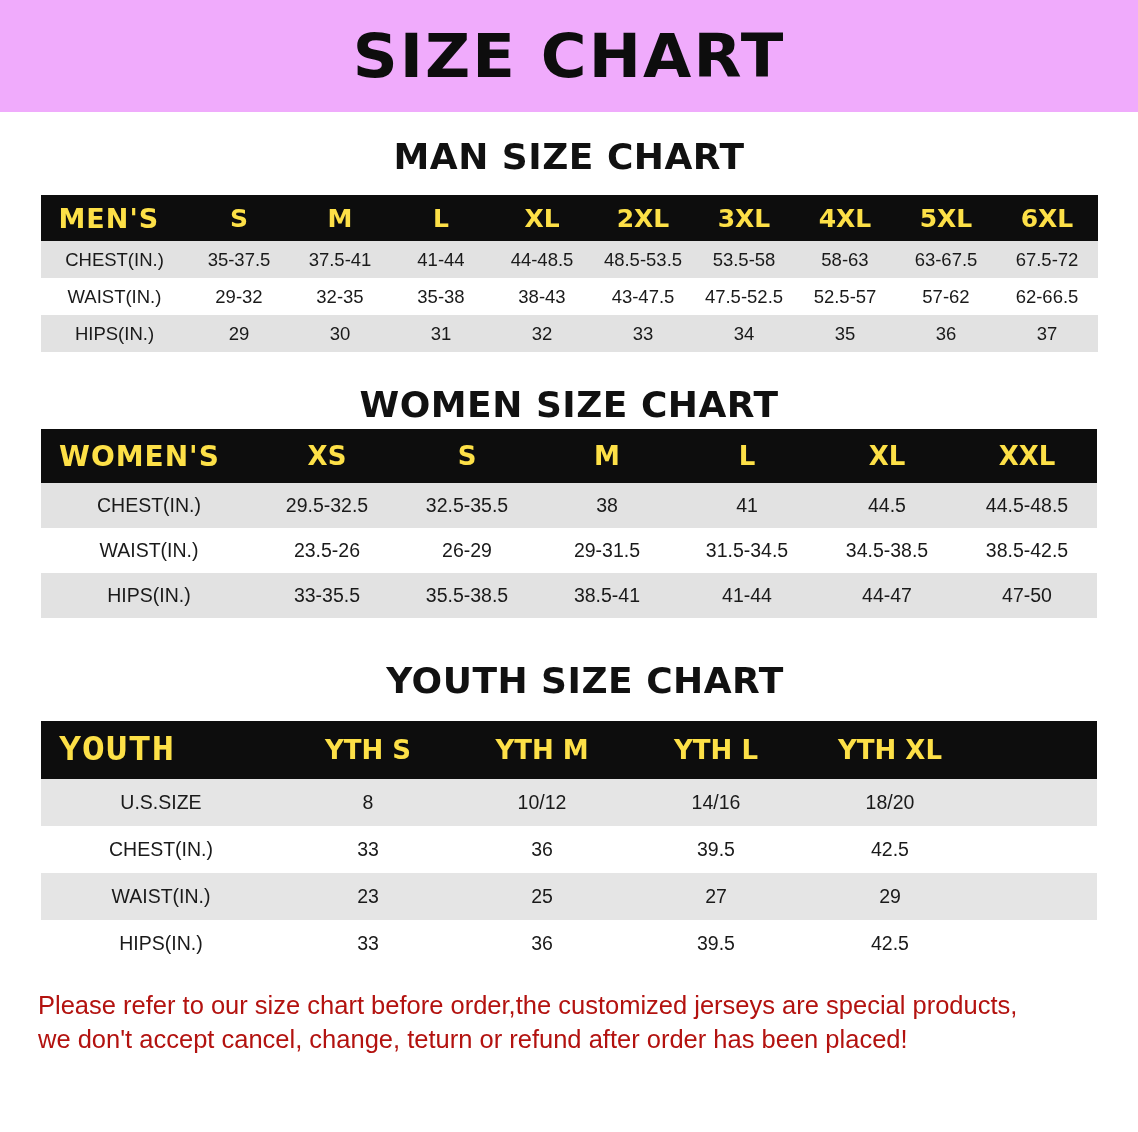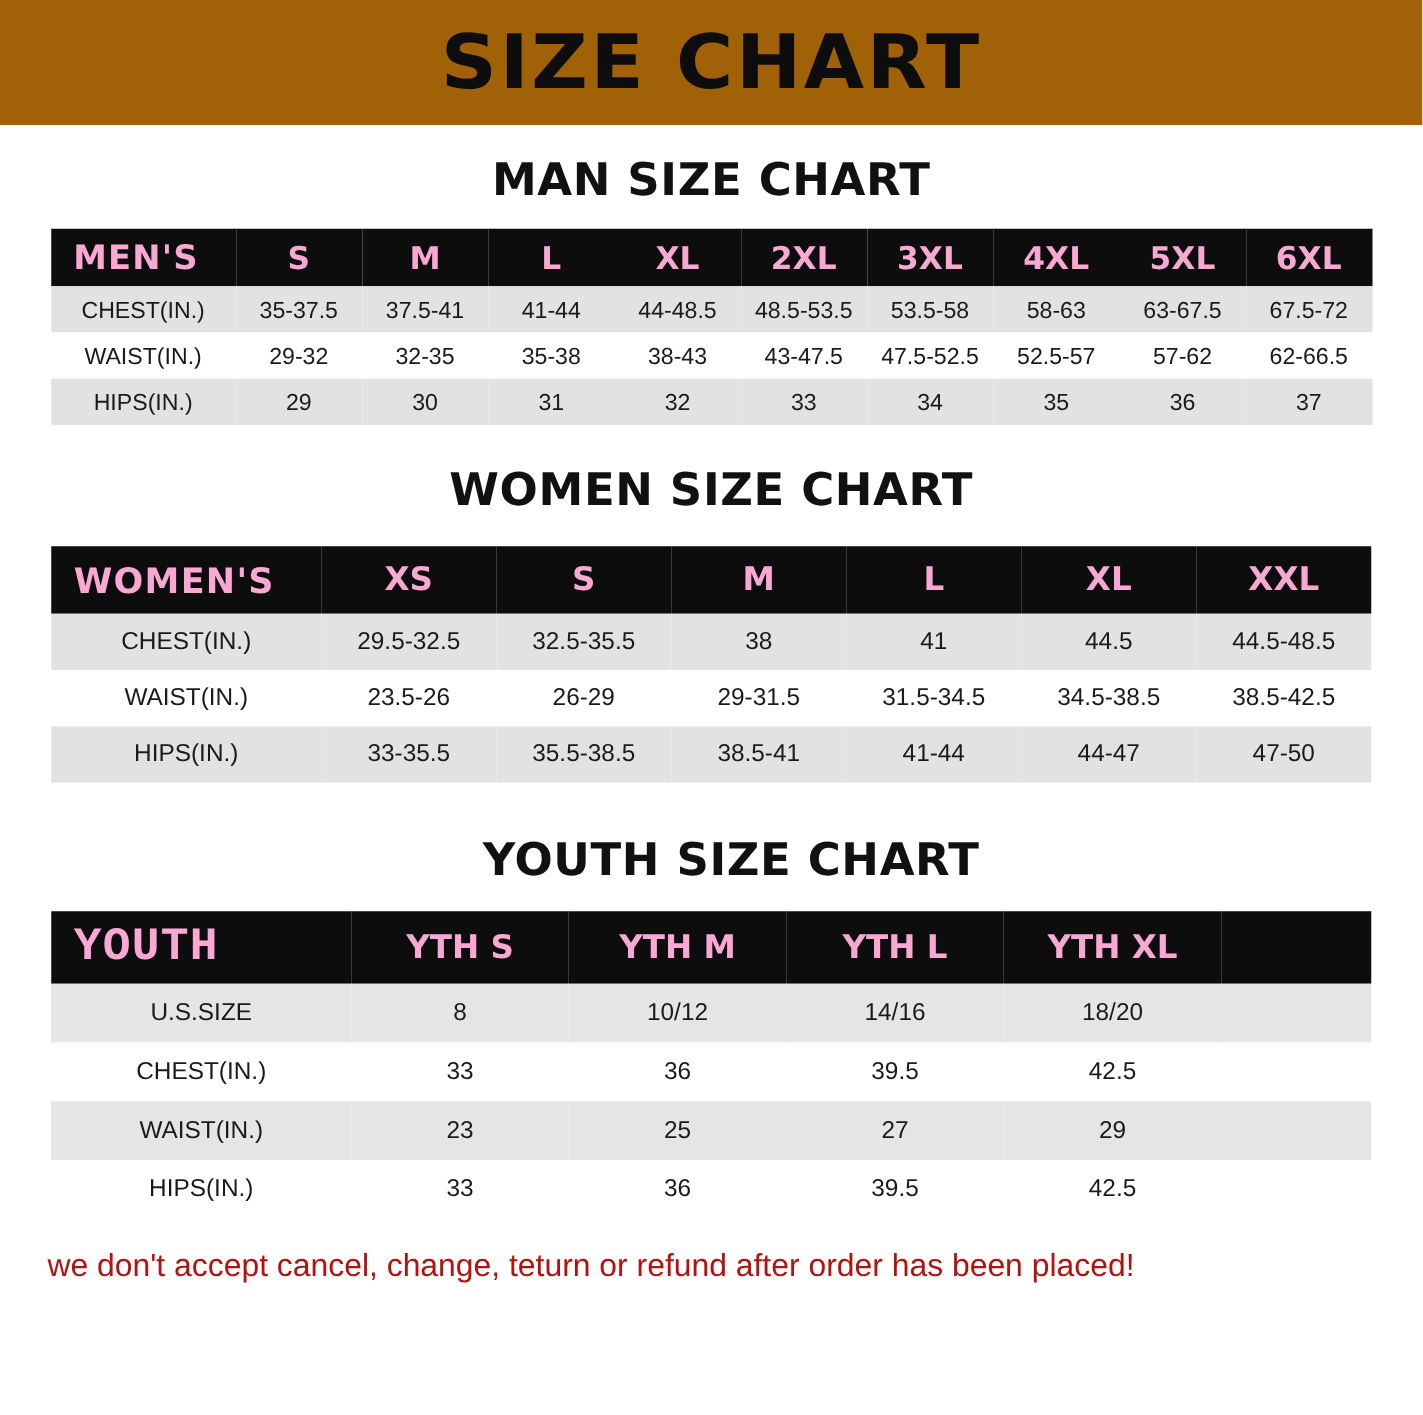--- a/index.html
+++ b/index.html
@@ -14,22 +14,22 @@
     overflow: hidden;
   }
   .page {
     width: 1138px;
     height: 1132px;
     position: relative;
     background: #fff;
   }
   
   .banner {
-    background: #a16207;
-    height: 100px;
+    background: #f0abfc;
+    height: 112px;
     display: flex;
     align-items: center;
     justify-content: center;
   }
   .banner-title {
     font-family: "DejaVu Sans", sans-serif;
     font-weight: bold;
     font-size: 60px;
     letter-spacing: 2px;
     color: #0d0d0d;
@@ -55,21 +55,21 @@
     table-layout: fixed;
   }
   .chart-table {
     margin: 0 auto;
     width: 1056px;
   }
   .chart-table thead tr {
     background: #0d0d0d;
   }
   .chart-table thead th {
-    color: #f9a8d4;
+    color: #fde047;
     font-family: "DejaVu Sans", sans-serif;
     font-weight: bold;
     text-align: center;
     padding: 0;
   }
   .chart-table thead th.rowlabelhead {
     text-align: left;
     padding-left: 18px;
     letter-spacing: 1px;
   }
@@ -87,21 +87,21 @@
   .row-shade-w { background: #ffffff; }
 
   
   #men-table { margin-top: 18px; }
   #men-table thead th { height: 46px; font-size: 25px; }
   #men-table thead th.rowlabelhead { font-size: 27px; }
   #men-table td { height: 35px; font-size: 18.5px; }
   #men-table td.rowlabel { font-size: 18.5px; }
 
   
-  #women-table { margin-top: 24px; }
+  #women-table { margin-top: 4px; }
   #women-table thead th { height: 54px; font-size: 26px; }
   #women-table thead th.rowlabelhead { font-size: 28px; }
   #women-table td { height: 43px; font-size: 19.5px; }
 
   
   #youth-table { margin-top: 20px; }
   #youth-table thead th { height: 58px; font-size: 26px; }
   #youth-table thead th.rowlabelhead { font-size: 37px; font-family: Liberation Mono, monospace; }
   #youth-table td { height: 45px; font-size: 19.5px; }
 
@@ -296,16 +296,17 @@
         <td>33</td>
         <td>36</td>
         <td>39.5</td>
         <td>42.5</td>
         <td></td>
       </tr>
     </tbody>
   </table>
 
   <div class="note">
+    <div>Please refer to our size chart before order,the customized jerseys are special products,</div>
     <div>we don't accept cancel, change, teturn or refund after order has been placed!</div>
   </div>
 
 </div>
 
 </body></html>

